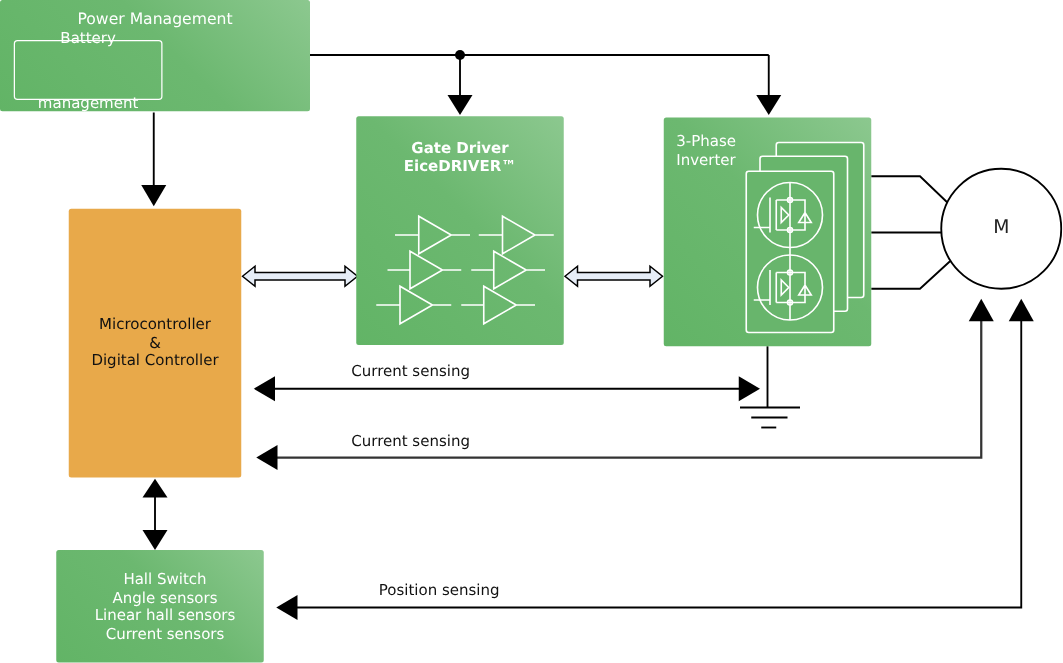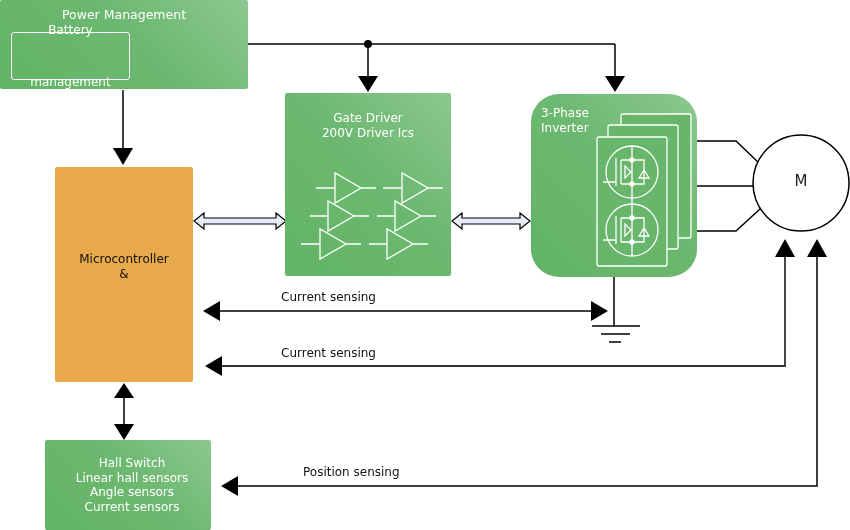--- a/index.html
+++ b/index.html
@@ -92,39 +92,39 @@
 
 <div class="box green" style="left:0; top:0; width:248px; height:89px;">
   <div class="lbl" style="left:0; top:8px; width:248px; font-size:12.5px;">Power Management</div>
   <div class="sub" style="left:11px; top:32px; width:119px; height:48px; flex-direction:column;gap:37px;">
     <span>Battery</span>
     <span>management</span>
   </div>
 </div>
 
 <div class="box green" style="left:285px; top:93px; width:166px; height:183px;">
-  <div class="lbl" style="left:0; top:18px; width:166px;">
+  <div class="lbl" style="left:0; top:18px; width:166px;font-weight:bold;">
     <div>Gate Driver</div>
-    <div>200V Driver Ics</div>
+    <div>EiceDRIVER™</div>
   </div>
   <svg width="166" height="183" style="position:absolute;left:0;top:0;">
     <g fill="none" stroke="#fff" stroke-width="1.3">
 
       <path d="M50,80 L50,110 L76,95 z M31,95 L50,95 M76,95 L91,95"></path>
       <path d="M43,108 L43,138 L69,123 z M25,123 L43,123 M69,123 L84,123"></path>
       <path d="M35,136 L35,166 L61,151 z M16,151 L35,151 M61,151 L76,151"></path>
 
       <path d="M117,80 L117,110 L143,95 z M98,95 L117,95 M143,95 L158,95"></path>
       <path d="M110,108 L110,138 L136,123 z M92,123 L110,123 M136,123 L151,123"></path>
       <path d="M102,136 L102,166 L128,151 z M84,151 L102,151 M128,151 L143,151"></path>
     </g>
   </svg>
 </div>
 
-<div class="box green" style="left:531px; top:94px; width:166px; height:183px;border-radius:28px;">
+<div class="box green" style="left:531px; top:94px; width:166px; height:183px;">
   <div class="lbl" style="left:10px; top:12px; text-align:left;">
     <div>3-Phase</div>
     <div>Inverter</div>
   </div>
   <svg width="166" height="183" style="position:absolute;left:0;top:0;">
     <g fill="none" stroke="#fff" stroke-width="1.3">
       <rect x="90" y="20" width="70" height="124" rx="2" fill="#68b56c"></rect>
       <rect x="77" y="31" width="70" height="124" rx="2" fill="#68b56c"></rect>
       <rect x="66" y="43" width="70" height="129" rx="2" fill="#68b56c"></rect>
       <circle cx="101" cy="78" r="26"></circle>
@@ -143,27 +143,28 @@
       <circle cx="101" cy="124" r="2"></circle>
       <circle cx="101" cy="148" r="2"></circle>
     </g>
   </svg>
 </div>
 
 <div class="box orange" style="left:55px; top:167px; width:138px; height:215px;padding-left:36px;">
   <div class="lbl" style="left:0; top:85px; width:138px; color:#111;">
     <div>Microcontroller</div>
     <div>&amp;</div>
+    <div>Digital Controller</div>
   </div>
 </div>
 
 <div class="box green" style="left:45px; top:440px; width:166px; height:90px;">
   <div class="lbl" style="left:0; top:16px; width:174px;">
     <div>Hall Switch</div>
+    <div>Angle sensors</div>
     <div>Linear hall sensors</div>
-    <div>Angle sensors</div>
     <div>Current sensors</div>
   </div>
 </div>
 
 <div class="edge-lbl" style="left:281px; top:290px;">Current sensing</div>
 <div class="edge-lbl" style="left:281px; top:346px;">Current sensing</div>
 <div class="edge-lbl" style="left:283px; top:465px;margin-left:20px;">Position sensing</div>
 
 </body></html>

